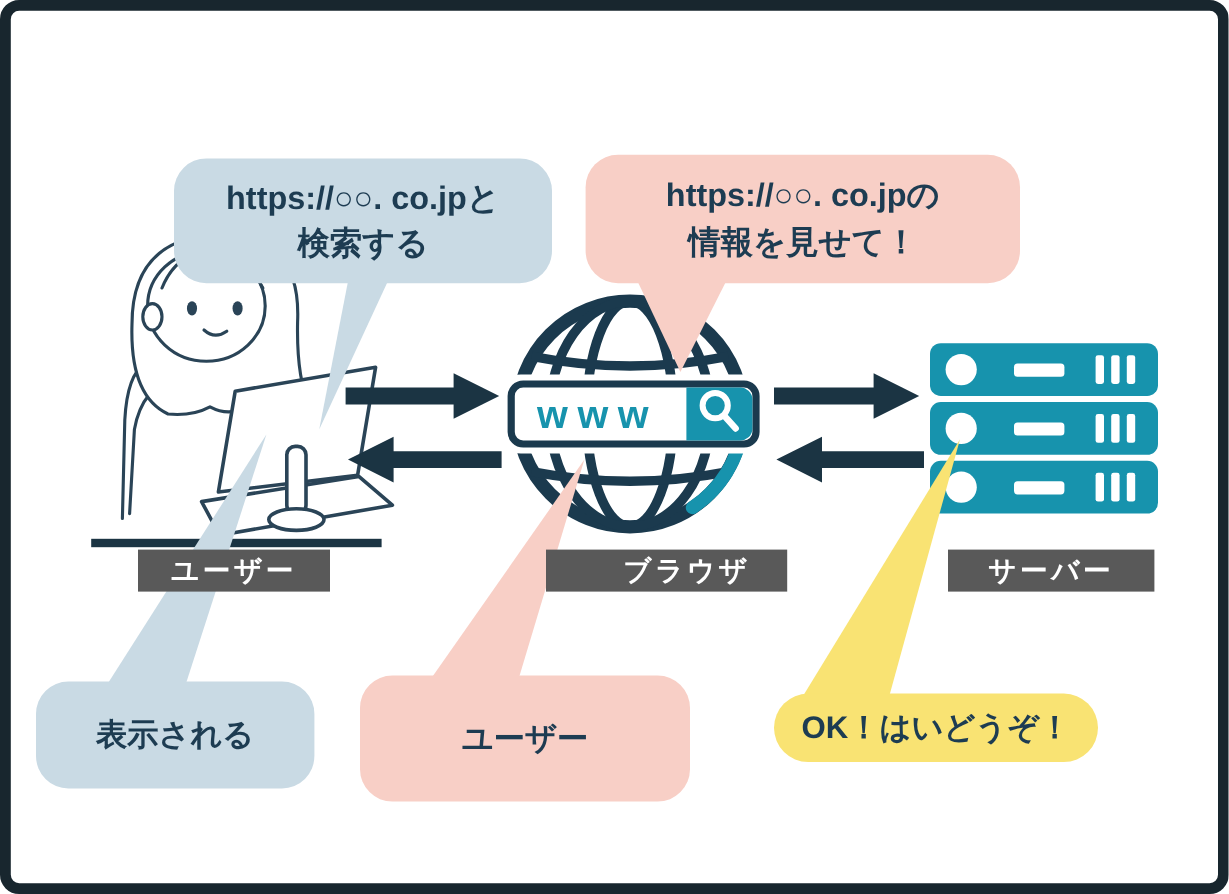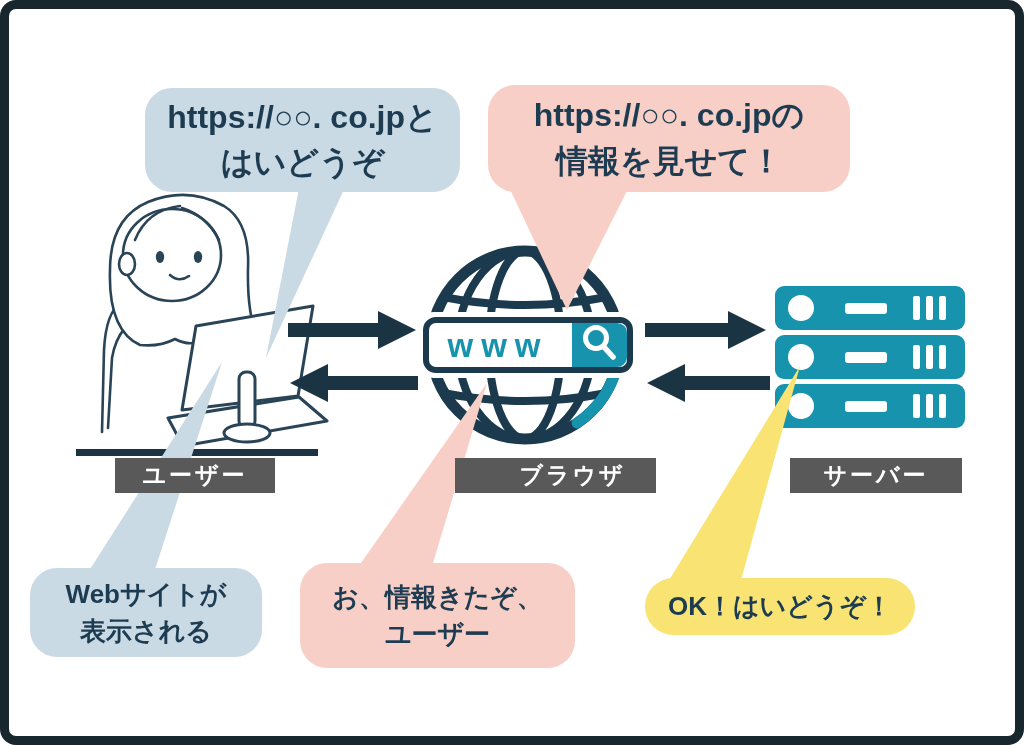--- a/index.html
+++ b/index.html
@@ -15,21 +15,21 @@
   .art{position:absolute;left:0;top:0;z-index:1;}
   .bubble{
     position:absolute;z-index:3;display:flex;flex-direction:column;
     align-items:center;justify-content:center;text-align:center;
     font-weight:bold;color:#1d3c52;border-radius:27px;line-height:1.42;
   }
   .bubble.blue{background:#c9dae4;}
   .bubble.pink{background:#f8cfc6;}
   .bubble.yellow{background:#f9e373;border-radius:29px;}
   .bubble .ln{display:block;white-space:nowrap;}
-  .b-top{font-size:32px;}
+  .b-top{font-size:27px;margin-top:44px;}
   .b-bot{font-size:26px;}
   .tag{
     position:absolute;z-index:4;background:#595959;color:#ffffff;
     font-weight:bold;font-size:23px;letter-spacing:3px;
     display:flex;align-items:center;justify-content:center;
   }
 </style>
 </head>
 <body>
 
@@ -134,35 +134,33 @@
       <polygon fill="#c9dae4" points="300,183 347,183 266,358"></polygon>
       <polygon fill="#c9dae4" points="222,362 150,585 80,585"></polygon>
       <polygon fill="#f8cfc6" points="507,183 631,183 567,310"></polygon>
       <polygon fill="#f8cfc6" points="487,383 427,583 347,583"></polygon>
       <polygon fill="#f9e373" points="800,366 735,602 660,595"></polygon>
     </g>
   </svg>
 
   <div class="bubble blue b-top" style="left:145px;top:88px;width:315px;height:104px;">
     <span class="ln">https://○○. co.jpと</span>
-    <span class="ln">はいどうぞ</span>
+    <span class="ln">検索する</span>
   </div>
 
   <div class="bubble pink b-top" style="left:488px;top:85px;width:362px;height:107px;">
     <span class="ln">https://○○. co.jpの</span>
     <span class="ln">情報を見せて！</span>
   </div>
 
   <div class="bubble blue b-bot" style="left:30px;top:568px;width:232px;height:89px;">
-    <span class="ln">Webサイトが</span>
     <span class="ln">表示される</span>
   </div>
 
   <div class="bubble pink b-bot" style="left:300px;top:563px;width:275px;height:105px;">
-    <span class="ln">お、情報きたぞ、</span>
     <span class="ln">ユーザー</span>
   </div>
 
   <div class="bubble yellow b-bot" style="left:645px;top:578px;width:270px;height:57px;">
     <span class="ln">OK！はいどうぞ！</span>
   </div>
 
   <div class="tag" style="left:115px;top:458px;width:160px;height:35px;">
     <span>ユーザー</span>
   </div>

